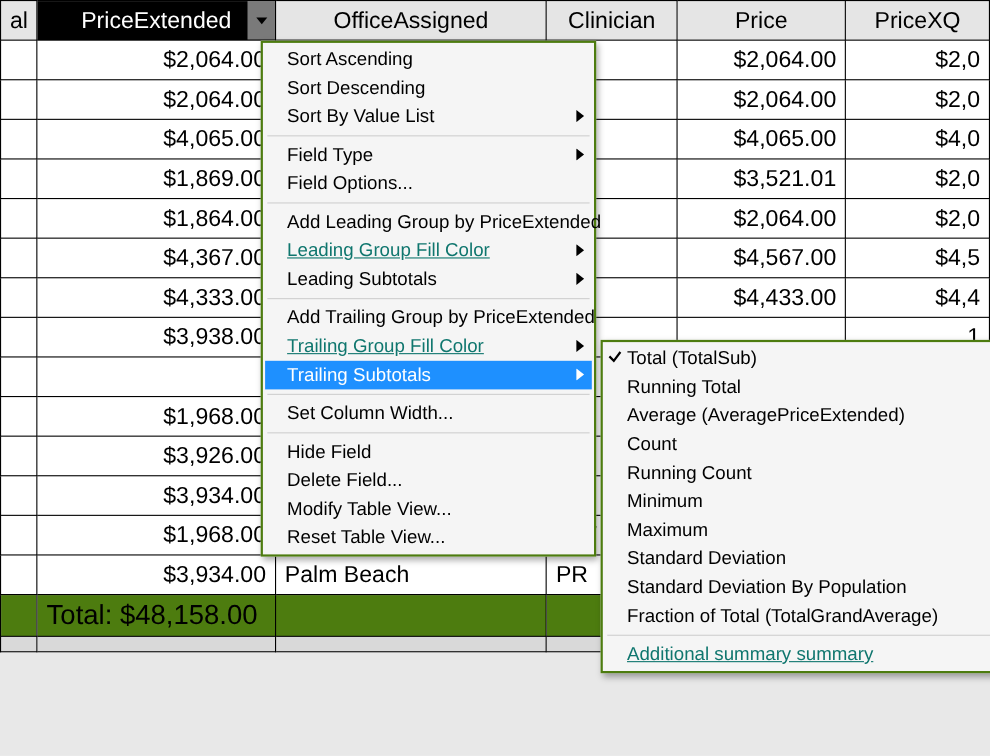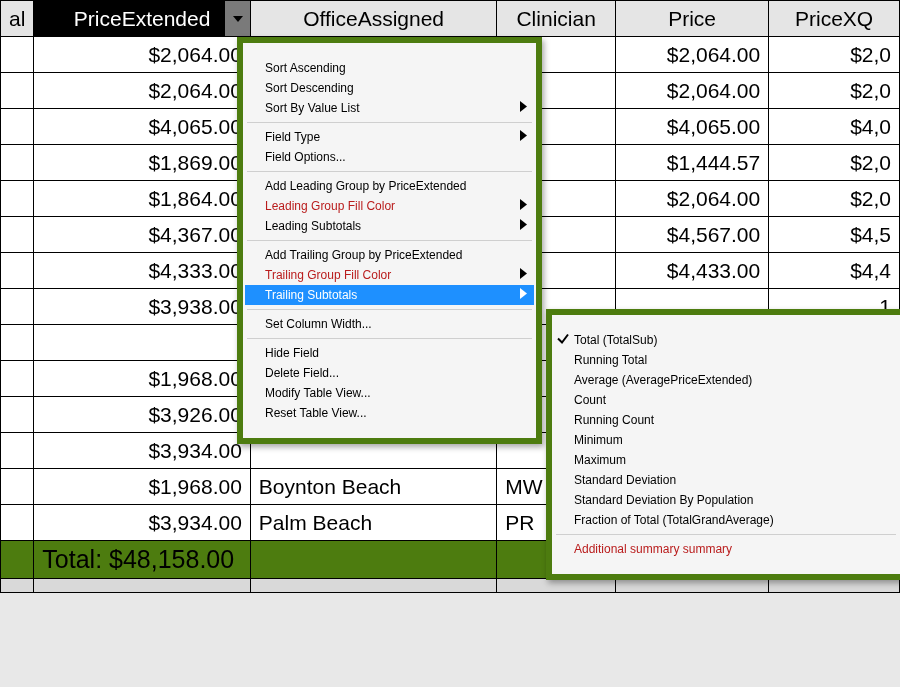--- a/index.html
+++ b/index.html
@@ -74,32 +74,32 @@
     background: #4d7c0f;
     font-size: 25px;
   }
   .total-lbl { text-align: left; }
   .fill-row td { background: #d9d9d9; height: 14px; padding:0; }
 
   
   .menu {
     position: absolute;
     background: #f5f5f5;
-    border: 6px solid #4d7c0f;
+    border: 2px solid #4d7c0f;
     box-shadow: 2px 3px 6px rgba(0,0,0,.35);
-    font-size: 12px;
-    padding: 15px 2px;
+    font-size: 17px;
+    padding: 2px 2px;
   }
   .menu .item {
     padding: 3px 26px 3px 20px;
     position: relative;
     color: #000;
     white-space: nowrap;
   }
-  .menu .item.disabled { color: #b91c1c; }
+  .menu .item.disabled { color: #0f766e; text-decoration: underline; }
   .menu .sep { height: 1px; background: #cfcfcf; margin: 4px 2px; }
   .menu .item.highlight {
     background: #1e90ff;
     color: #fff;
   }
   .menu .item .arrow {
     position: absolute;
     right: 6px;
     top: 50%;
     transform: translateY(-50%);
@@ -169,21 +169,21 @@
         <td class="txt"></td>
         <td class="txt"></td>
         <td class="num">$4,065.00</td>
         <td class="num">$4,0</td>
       </tr>
       <tr>
         <td class="txt"></td>
         <td class="num">$1,869.00</td>
         <td class="txt"></td>
         <td class="txt"></td>
-        <td class="num">$1,444.57</td>
+        <td class="num">$3,521.01</td>
         <td class="num">$2,0</td>
       </tr>
       <tr>
         <td class="txt"></td>
         <td class="num">$1,864.00</td>
         <td class="txt"></td>
         <td class="txt"></td>
         <td class="num">$2,064.00</td>
         <td class="num">$2,0</td>
       </tr>

